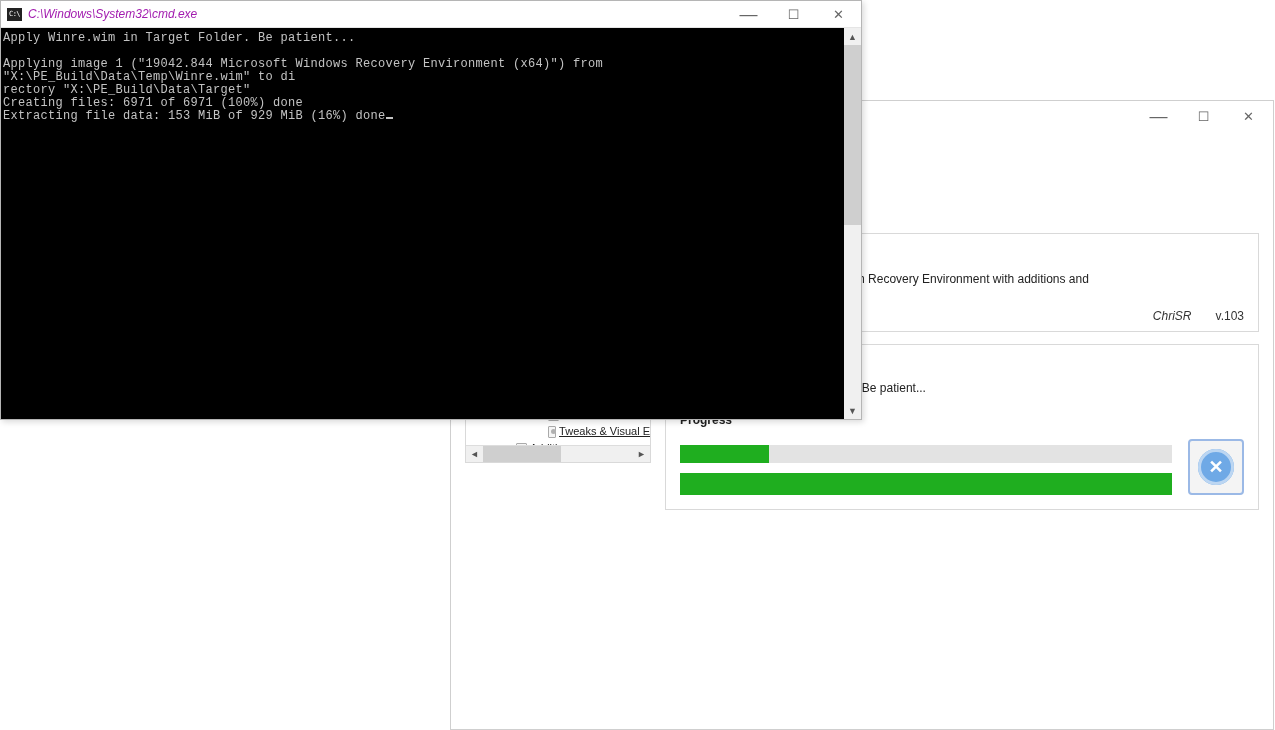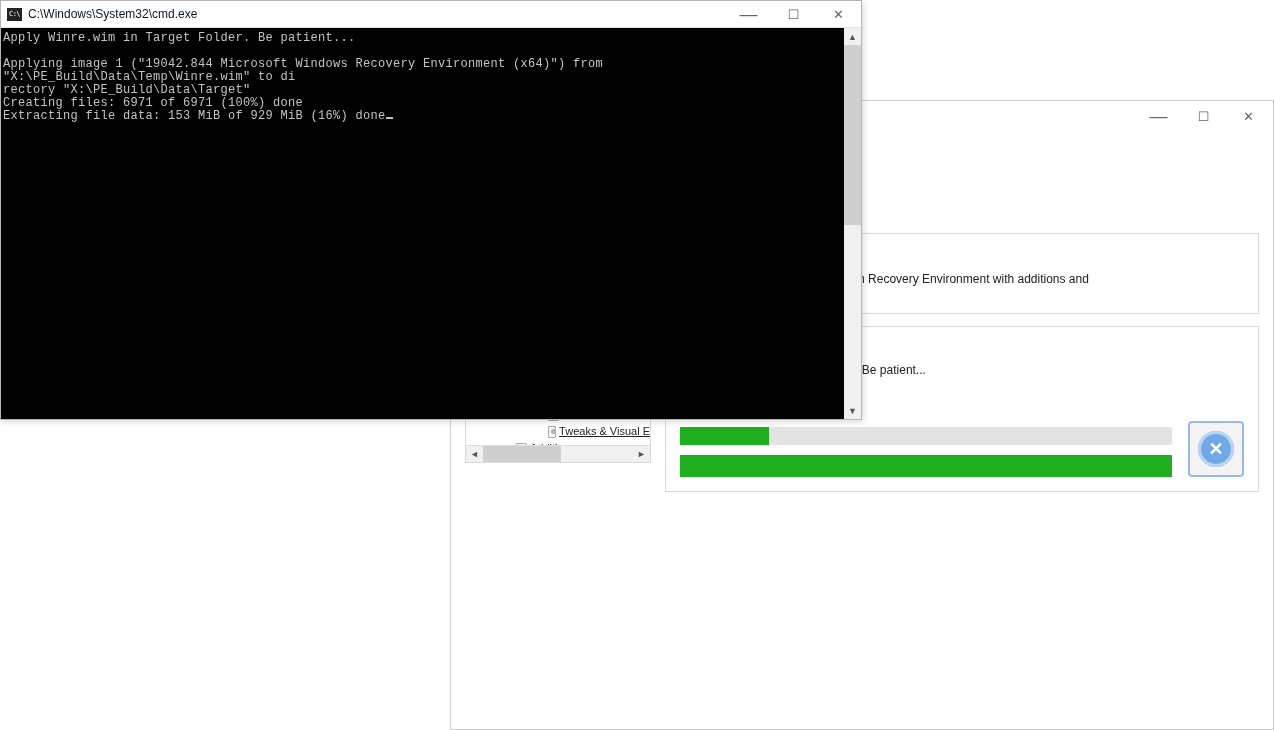--- a/index.html
+++ b/index.html
@@ -154,21 +154,21 @@
     height:27px; background:#ffffff; border-bottom:1px solid #e5e5e5;
     display:flex; align-items:center; justify-content:space-between;
     padding:0 0 0 6px;
   }
   .cmd-title-left { display:flex; align-items:center; gap:6px;}
   .cmd-icon {
     width:15px; height:13px; background:#222; color:#fff; font-size:7px;
     display:flex; align-items:center; justify-content:center; font-family:monospace;
     letter-spacing:-0.5px;
   }
-  .cmd-title { font-size:12px; color:#0f172a;}
+  .cmd-title { font-size:12px; color:#a21caf;font-style:italic;}
   .cmd-btns { display:flex;}
   .cmd-btns .win-btn { height:26px; }
   .cmd-body {
     flex:1; display:flex; background:#000;
   }
   .cmd-text {
     flex:1; padding:4px 2px 2px 2px;
     font-family: Consolas, "Courier New", monospace;
     font-size:12px; color:#c3c3c3; white-space:pre-wrap; line-height:13px;
     letter-spacing:0.3px;
@@ -264,20 +264,24 @@
               <div class="thumb"></div>
             </div>
           <div class="arrow">►</div>
         </div>
       </div>
 
       <div class="info-panel">
         <div class="core-box">
           <div class="core-title">e [Core.script]</div>
           <div class="core-desc">10XPE Core based on WinRE.wim Recovery Environment with additions and Options</div>
+          <div class="core-footer">
+            <span>ChriSR</span>
+            <span class="ver">v.103</span>
+          </div>
         </div>
 
         <div class="messages-box">
           <div class="section-label">Messages</div>
           <div class="msg-line">Apply Winre.wim in Target Folder. Be patient...</div>
           <div class="section-label" style="font-style:normal">Progress</div>
           <div class="progress-wrap">
             <div class="bars">
               <div class="bar">
                 <div class="fill" id="bar1" style="width: 18%;"></div>

